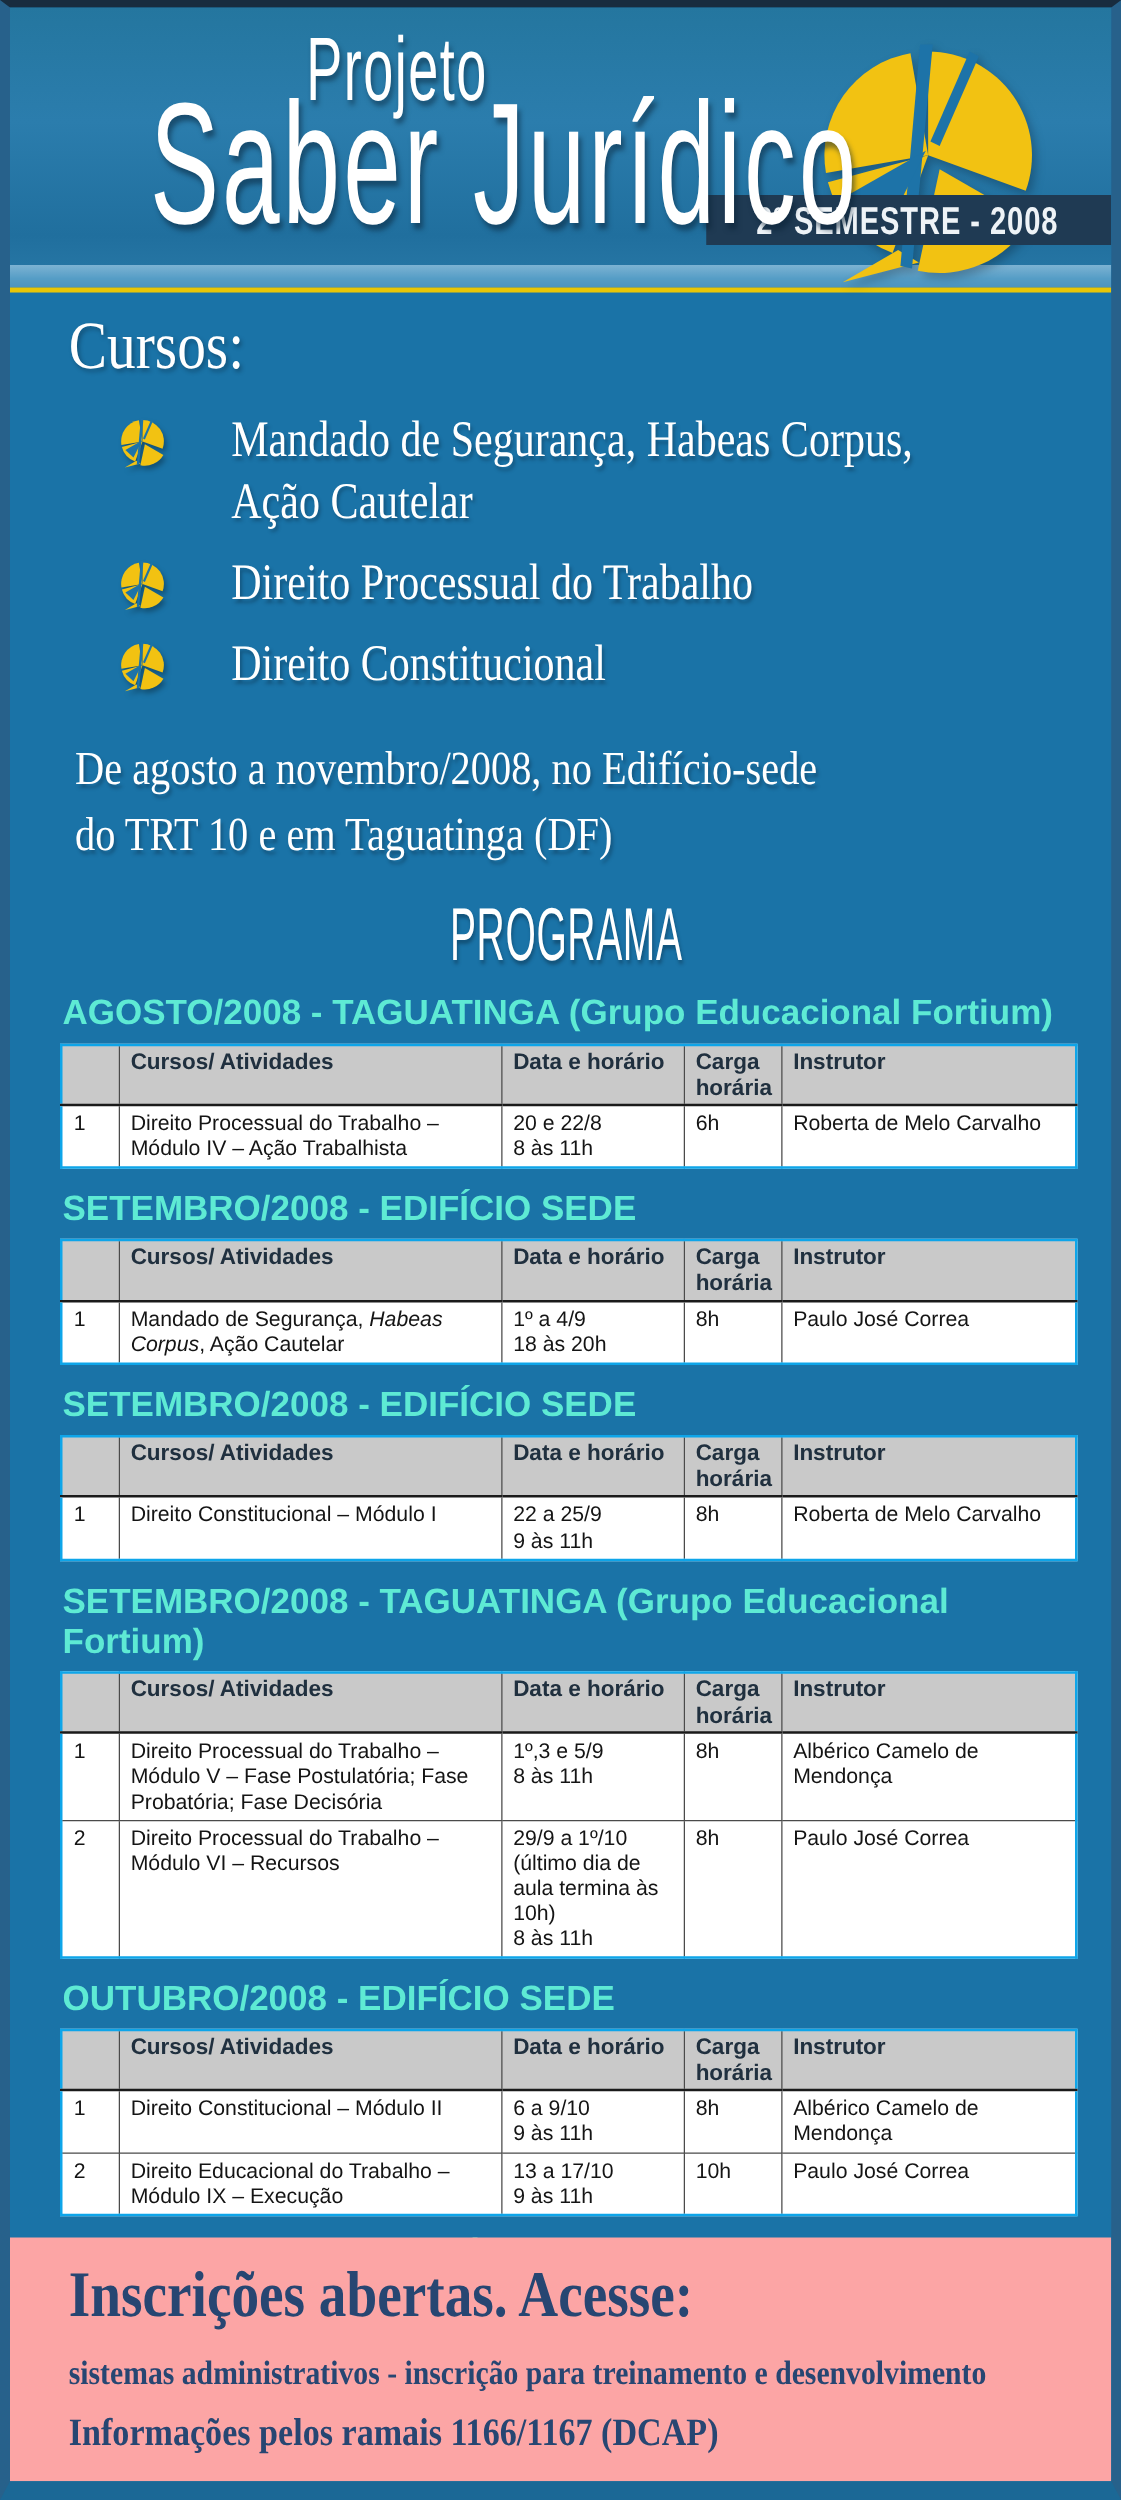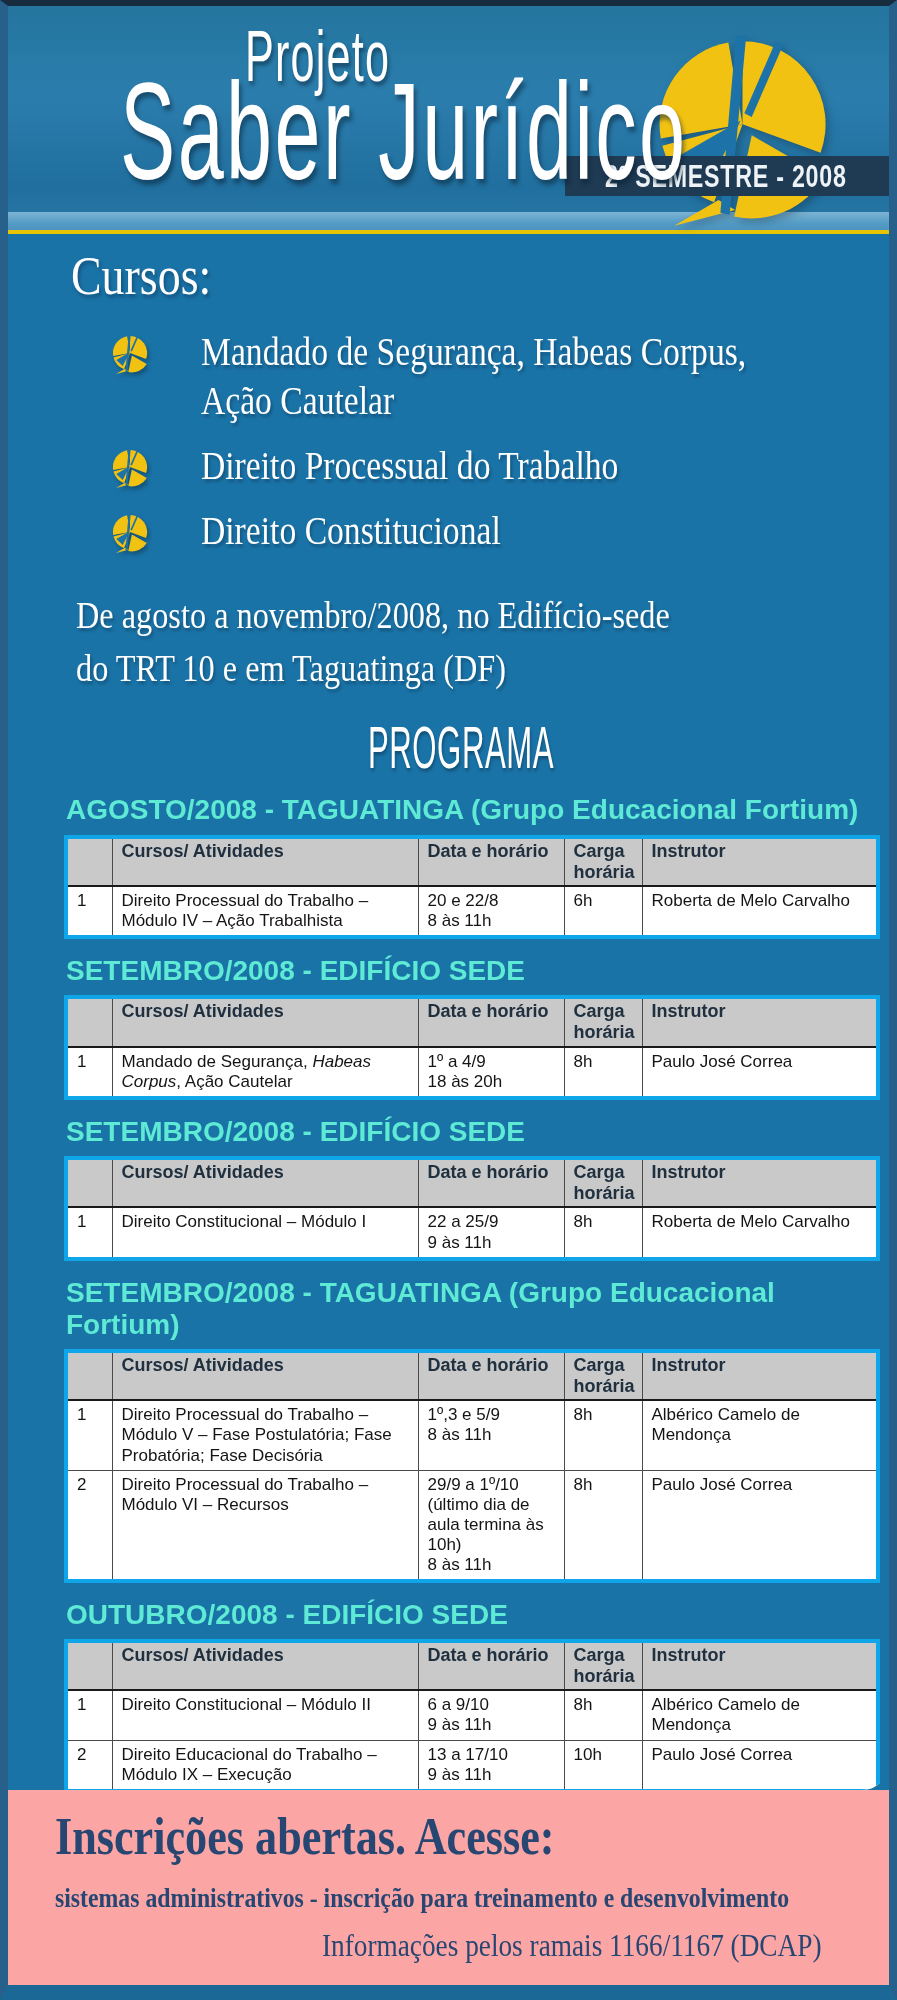--- a/index.html
+++ b/index.html
@@ -41,21 +41,21 @@
     background:#1f3a53;display:flex;align-items:center;padding-left:40px;box-sizing:border-box;
   }
   .sem-band span{
     color:#eef3f7;font-size:31px;font-weight:bold;line-height:1;
     letter-spacing:1px;transform:scaleX(.75);transform-origin:0 50%;display:inline-block;white-space:nowrap;
   }
   .light-strip{position:absolute;left:0;right:0;top:206px;height:18px;z-index:1;
     background:linear-gradient(180deg,#7db3d3 0%,#559dc6 60%,#4c94bf 100%);}
   .gold-rule{position:absolute;left:0;right:0;top:224px;height:4px;z-index:2;background:#e8c607;}
   
-  .main{flex:1 1 auto;padding:0 30px 0 56px;overflow:hidden;border-radius:27px;}
+  .main{flex:1 1 auto;padding:0 30px 0 40px;overflow:hidden;border-radius:27px;}
   .cursos-h{
     margin:14px 0 0 7px;color:#fff;font-weight:400;
     font-family:"Liberation Serif",serif;font-size:54px;line-height:1.05;
     text-shadow:2px 3px 4px rgba(8,32,52,.4);
   }
   .cursos-h .cond{transform:scaleX(.85);}
   .course-list{list-style:none;margin:22px 0 0 0;padding:0;}
   .course-list li{position:relative;padding-left:137px;margin-bottom:16px;color:#fff;
     font-family:"Liberation Serif",serif;font-size:41px;line-height:1.2;
     text-shadow:2px 3px 3px rgba(8,32,52,.35);}
@@ -70,21 +70,21 @@
     margin:24px 0 4px 0;text-align:center;color:#fff;font-weight:400;
     font-size:60px;line-height:1;letter-spacing:1px;
     text-shadow:2px 3px 4px rgba(8,32,52,.4);
   }
   .programa-h .cond{transform:scaleX(.52);transform-origin:50% 50%;}
   .prog-section{margin-top:16px;}
   .prog-section:first-of-type{margin-top:6px;}
   .sec-title{margin:0 0 8px 2px;color:#5eead4;font-weight:700;font-size:28px;line-height:1.15;}
   table.prog-table{
     border-collapse:collapse;table-layout:fixed;width:812px;
-    background:#fff;border:4px solid #0ea5e9;
+    background:#fff;border:2px solid #0ea5e9;
     font-size:17px;line-height:1.18;color:#141414;
   }
   .prog-table col.w-num{width:46px;}
   .prog-table col.w-course{width:306px;}
   .prog-table col.w-date{width:146px;}
   .prog-table col.w-hours{width:78px;}
   .prog-table col.w-inst{width:236px;}
   .prog-table th{
     background:#c9c9c9;color:#20303f;text-align:left;font-weight:bold;font-size:18px;
     padding:2px 9px;border:1px solid #4a4a4a;border-bottom:2px solid #1a1a1a;vertical-align:top;height:40px;box-sizing:border-box;
@@ -97,21 +97,21 @@
   
   .footer{
     flex:0 0 195px;height:195px;background:#fca5a5;display:flex;box-sizing:border-box;
   }
   .f-left{flex:1 1 auto;padding:20px 0 0 40px;color:#274672;font-family:"Liberation Serif",serif;}
   .f-left .line{white-space:nowrap;}
   .f-headline{font-size:52px;font-weight:bold;line-height:1.05;margin-left:7px;}
   .f-headline .cond{transform:scaleX(.85);}
   .f-line2{font-size:27px;font-weight:bold;margin-top:18px;margin-left:7px;}
   .f-line2 .cond{transform:scaleX(.88);}
-  .f-line3{font-size:31px;font-weight:normal;margin-top:14px;margin-left:7px;text-align:right;}
+  .f-line3{font-size:31px;font-weight:bold;margin-top:14px;margin-left:7px;}
   .f-line3 .cond{transform:scaleX(.88);}
   .f-logo{flex:0 0 205px;display:flex;flex-direction:column;align-items:center;padding-top:10px;}
   .f-caption{color:#253d63;font-size:26px;font-weight:bold;letter-spacing:1px;margin-top:2px;}
   .hidden-defs{position:absolute;width:0;height:0;overflow:hidden;}
 </style>
 </head>
 <body>
 
 <svg class="hidden-defs" aria-hidden="true">
   <symbol id="brandmark" viewBox="0 0 200 220">

